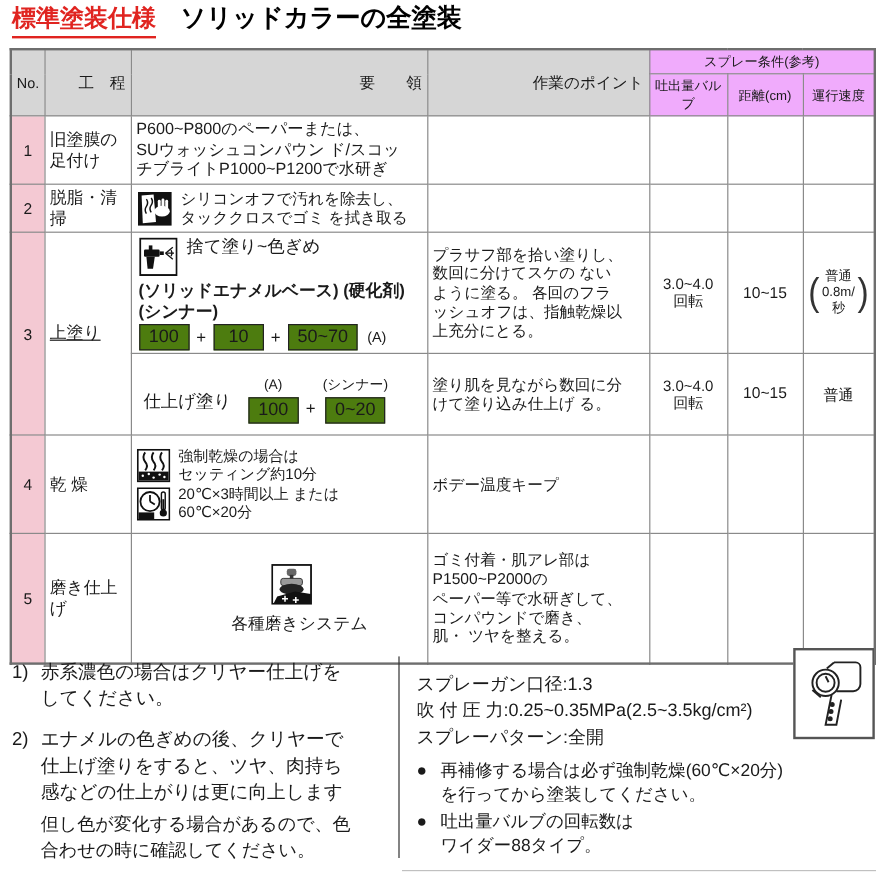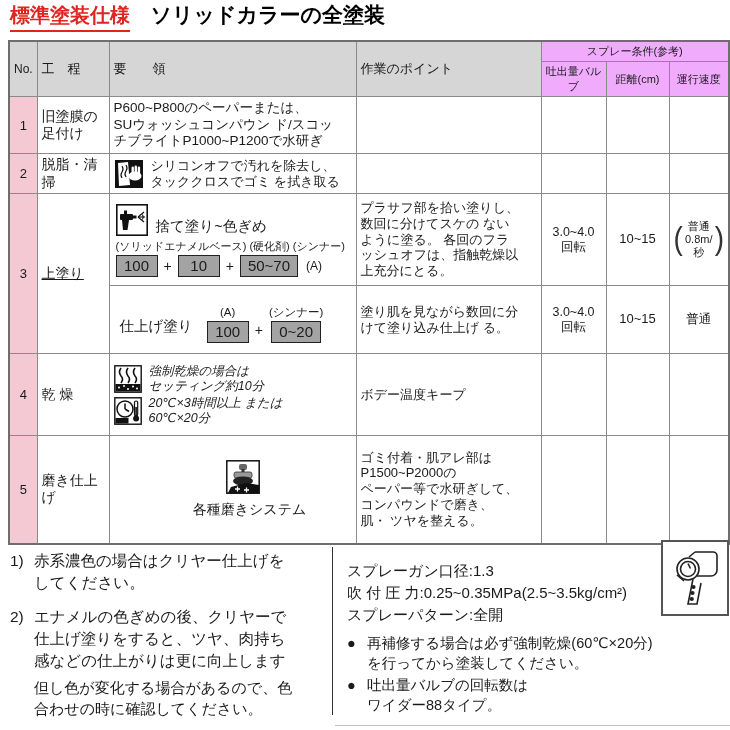--- a/index.html
+++ b/index.html
@@ -10,54 +10,54 @@
   .titlebar{position:absolute;left:10px;top:1px;white-space:nowrap;}
   .title-red{color:#e02420;font-weight:bold;font-size:20px;border-bottom:2.5px solid #e02420;
     padding-bottom:1px;display:inline-block;}
   .title-black{color:#000;font-weight:bold;font-size:21px;margin-left:16px;display:inline-block;}
 
   
   table.spec{position:absolute;left:8px;top:40px;width:720px;border-collapse:collapse;
     table-layout:fixed;border:2px solid #6e6e6e;}
   table.spec td,table.spec th{border:1px solid #8a8a8a;padding:2px 4px;vertical-align:middle;
     font-weight:normal;}
-  th.h{background:#d6d6d6;font-weight:bold;font-size:13px;text-align:left;padding:1px 2px;}
+  th.h{background:#d6d6d6;font-weight:bold;font-size:13px;text-align:right;padding:1px 2px;}
   th.h-small{background:#f0abfc;font-weight:bold;font-size:11px;text-align:center;padding:1px 1px;}
   td.no{background:#f4c9d3;text-align:center;font-size:13px;}
   td.proc{font-size:14px;padding-left:5px;line-height:1.25;}
   .u{text-decoration:underline;}
   .ml{white-space:pre-line;}
   td.yoryo{font-size:13.5px;line-height:1.22;padding:3px 5px;}
   td.points{font-size:13px;line-height:1.22;padding:3px 5px;vertical-align:middle;}
   td.cond{font-size:12.5px;text-align:center;line-height:1.15;}
 
   .icontext{display:flex;align-items:center;gap:7px;}
   .icontext .txt{font-size:13px;line-height:1.22;}
   .iconbox{flex:0 0 auto;display:inline-flex;}
 
   
-  .r3a-top{display:flex;align-items:flex-end;gap:8px;margin:2px 0 4px 2px;}
+  .r3a-top{display:flex;align-items:flex-start;gap:8px;margin:2px 0 4px 2px;}
   .r3a-title{font-size:14.5px;}
-  .mixlabels{font-size:11px;margin:2px 0 2px 2px;letter-spacing:0;}
+  .mixlabels{font-size:14px;margin:2px 0 2px 2px;letter-spacing:0;font-weight:bold;}
   .mixrow{display:flex;align-items:center;gap:6px;margin-left:2px;font-size:14px;}
-  .box{display:inline-block;border:1.5px solid #222;background:#a3a3a3;padding:1px 7px;
+  .box{display:inline-block;border:1.5px solid #222;background:#4d7c0f;padding:1px 7px;
     font-size:15px;min-width:26px;text-align:center;}
   .suffix{font-size:12px;margin-left:2px;}
   .r3b{display:flex;align-items:flex-end;gap:14px;padding:4px 0 6px 6px;}
   .r3b-title{font-size:14.5px;margin-bottom:8px;margin-top:24px;}
   .mix2{display:flex;align-items:flex-end;gap:6px;}
   .mix2 .col{display:flex;flex-direction:column;align-items:center;gap:2px;}
   .mix2 .lbl{font-size:11.5px;}
   .mix2 .plus{margin-bottom:4px;font-size:14px;}
 
   .speed-paren{display:flex;align-items:center;justify-content:center;gap:1px;}
   .speed-paren .p{font-size:28px;font-weight:300;color:#333;transform:scaleY(1.15);}
   .speed-paren .inner{font-size:11px;line-height:1.2;text-align:center;}
 
-  .dry-item{display:flex;align-items:center;gap:7px;margin:2px 0;font-style:italic;}
+  .dry-item{display:flex;align-items:center;gap:7px;margin:2px 0;}
   .dry-item .txt{font-size:12.5px;line-height:1.2;}
 
   
   .notes-left{position:absolute;left:10px;top:550px;width:320px;font-size:15.5px;line-height:1.4;}
   .note{display:flex;margin-bottom:13px;}
   .note .num{flex:0 0 24px;}
   .note-sub{margin:6px 0 0 24px;font-size:15px;line-height:1.4;}
   .vdivider{position:absolute;left:332px;top:547px;height:168px;border-left:1.5px solid #333;}
   .notes-right{position:absolute;left:347px;top:548px;width:382px;font-size:15px;}
   .nr-heading{font-size:15px;}

